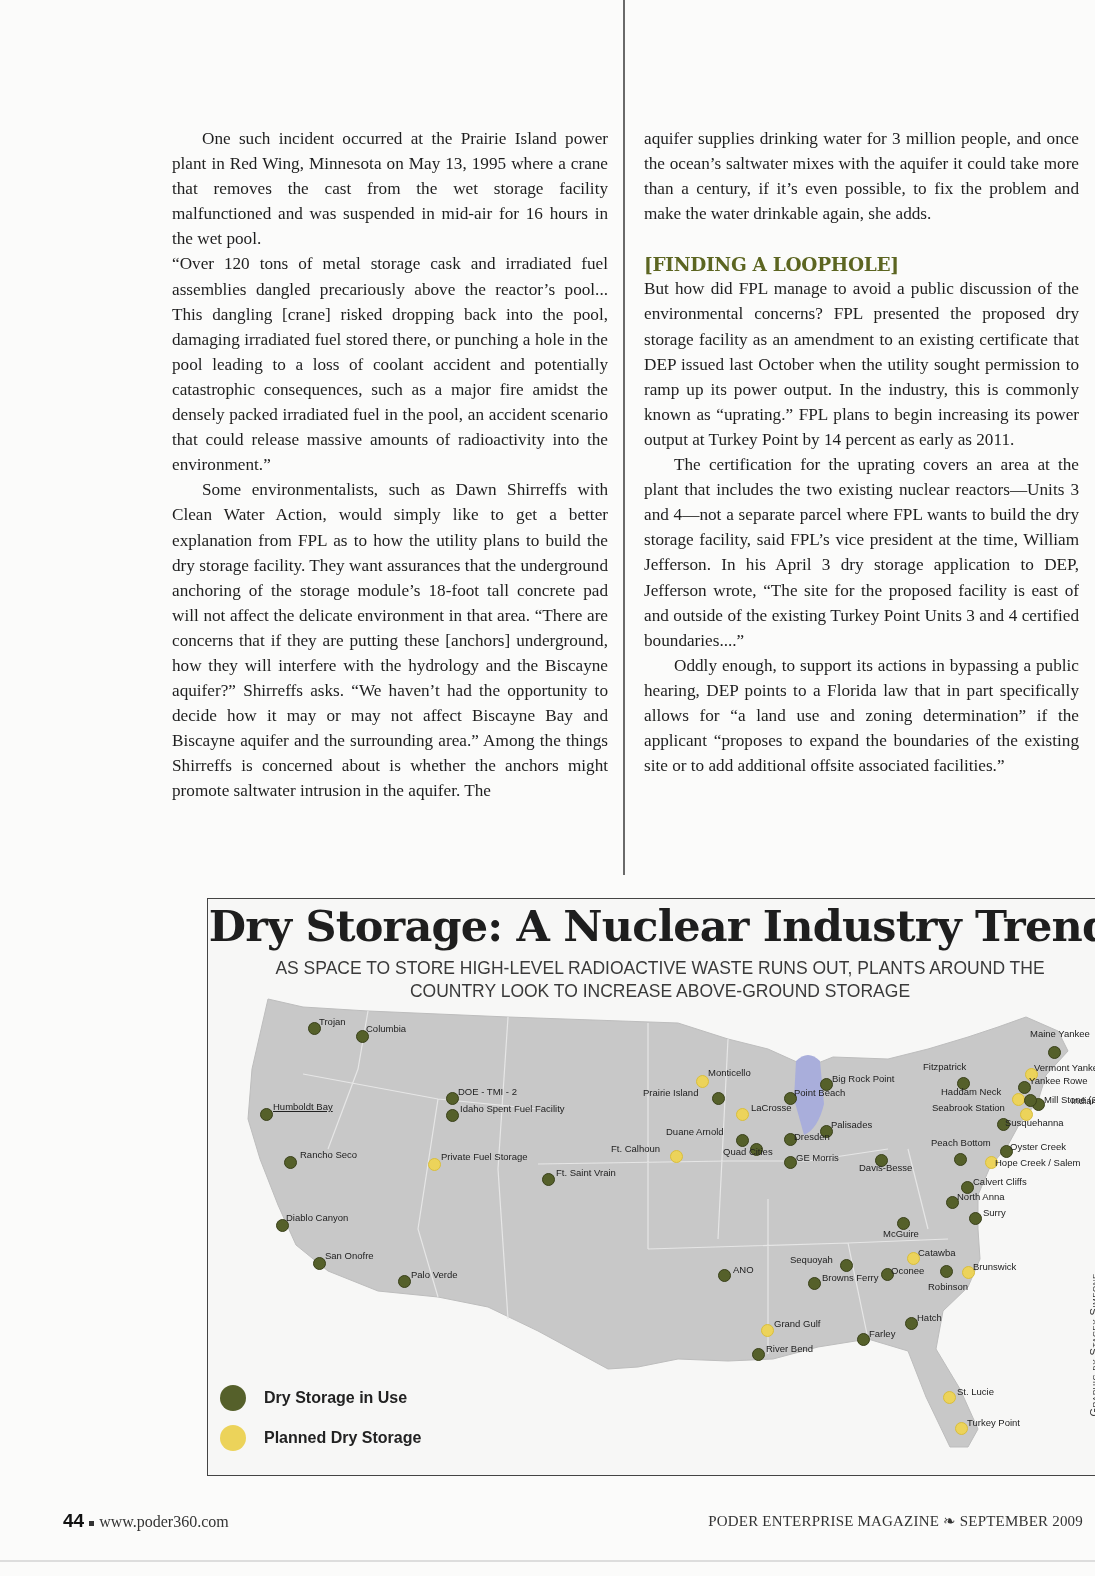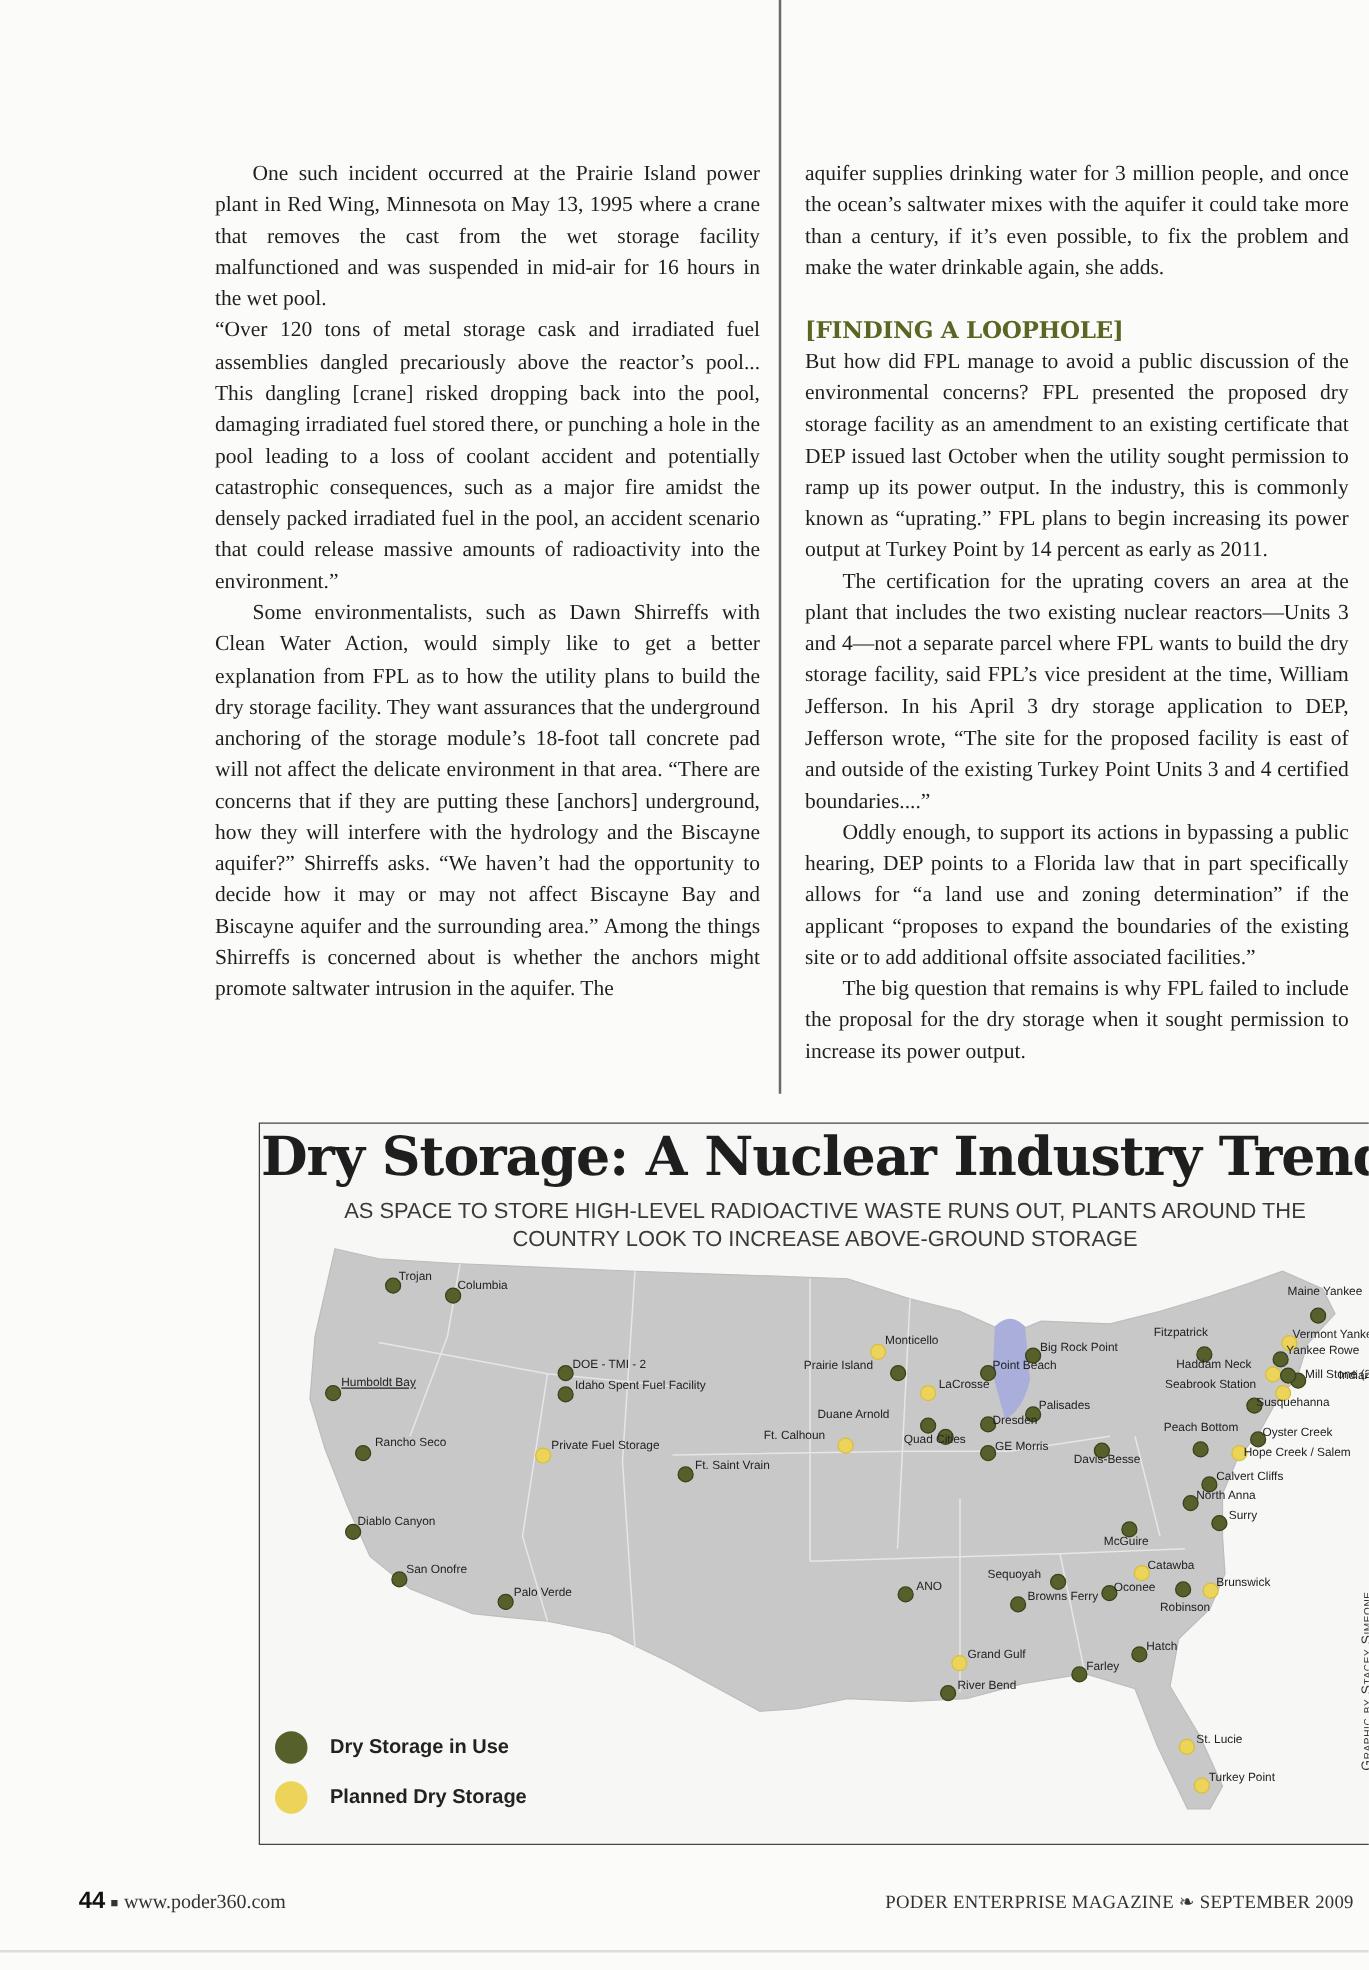--- a/index.html
+++ b/index.html
@@ -44,21 +44,20 @@
   <p>“Over 120 tons of metal storage cask and irradiated fuel assemblies dangled precariously above the reactor’s pool... This dangling [crane] risked dropping back into the pool, damaging irradiated fuel stored there, or punching a hole in the pool leading to a loss of coolant accident and potentially catastrophic consequences, such as a major fire amidst the densely packed irradiated fuel in the pool, an accident scenario that could release massive amounts of radioactivity into the environment.”</p>
   <p class="ind">Some environmentalists, such as Dawn Shirreffs with Clean Water Action, would simply like to get a better explanation from FPL as to how the utility plans to build the dry storage facility. They want assurances that the underground anchoring of the storage module’s 18-foot tall concrete pad will not affect the delicate environment in that area. “There are concerns that if they are putting these [anchors] underground, how they will interfere with the hydrology and the Biscayne aquifer?” Shirreffs asks. “We haven’t had the opportunity to decide how it may or may not affect Biscayne Bay and Biscayne aquifer and the surrounding area.” Among the things Shirreffs is concerned about is whether the anchors might promote saltwater intrusion in the aquifer. The</p>
 </div>
 
 <div class="col" id="col-right">
   <p>aquifer supplies drinking water for 3 million people, and once the ocean’s saltwater mixes with the aquifer it could take more than a century, if it’s even possible, to fix the problem and make the water drinkable again, she adds.</p>
   <div class="subhead" style="margin-top:28px">[FINDING A LOOPHOLE]</div>
   <p>But how did FPL manage to avoid a public discussion of the environmental concerns? FPL presented the proposed dry storage facility as an amendment to an existing certificate that DEP issued last October when the utility sought permission to ramp up its power output. In the industry, this is commonly known as “uprating.” FPL plans to begin increasing its power output at Turkey Point by 14 percent as early as 2011.</p>
   <p class="ind">The certification for the uprating covers an area at the plant that includes the two existing nuclear reactors—Units 3 and 4—not a separate parcel where FPL wants to build the dry storage facility, said FPL’s vice president at the time, William Jefferson. In his April 3 dry storage application to DEP, Jefferson wrote, “The site for the proposed facility is east of and outside of the existing Turkey Point Units 3 and 4 certified boundaries....”</p>
   <p class="ind">Oddly enough, to support its actions in bypassing a public hearing, DEP points to a Florida law that in part specifically allows for “a land use and zoning determination” if the applicant “proposes to expand the boundaries of the existing site or to add additional offsite associated facilities.”</p>
-  <p class="ind">The big question that remains is why FPL failed to include the proposal for the dry storage when it sought permission to increase its power output.</p>
 </div>
 
 <div id="graphic">
   <svg id="map-svg" width="904" height="576">
     <path d="M60,100 L95,108 L160,112 L300,118 L470,124 L520,140 L560,150 L600,168 L625,158 L680,160 L720,150 L760,138 L790,128 L818,118 L850,132 L860,152 L838,176 L830,202 L812,224 L800,246 L782,268 L770,296 L770,330 L772,360 L760,388 L735,412 L728,450 L752,490 L770,530 L760,548 L742,548 L718,498 L700,452 L660,440 L610,448 L565,460 L520,462 L470,460 L430,468 L400,470 L330,432 L280,408 L230,398 L170,392 L120,372 L88,346 L70,306 L52,260 L40,220 L44,170 Z" fill="#c8c8c8" stroke="#bdbdbd" stroke-width="1"></path>
     <path d="M588,162 Q600,150 612,162 L616,205 Q610,230 596,236 L586,200 Z" fill="#a9aedb"></path>
     <g stroke="#e6e6e6" stroke-width="1.2" fill="none">
       <path d="M160,112 L150,170 L120,250 M95,175 L230,200 L330,210 M300,118 L290,270 L300,420 M230,200 L210,330 L230,398 M440,124 L440,350 M520,140 L510,340 M330,265 L520,262 L600,262 L680,250 M440,350 L640,344 L740,340 M560,300 L560,455 M640,344 L660,440 M700,250 L720,330"></path>
     </g>
   </svg>
@@ -89,21 +88,21 @@
       <div class="lbl" style="left: 117px; top: 351px;">San Onofre</div>
       <div class="dot use" style="left: 190px; top: 376px;"></div>
       <div class="lbl" style="left: 203px; top: 370px;">Palo Verde</div>
       <div class="dot plan" style="left: 488px; top: 176px;"></div>
       <div class="lbl" style="left: 500px; top: 168px;">Monticello</div>
       <div class="dot use" style="left: 504px; top: 193px;"></div>
       <div class="lbl" style="left: 435px; top: 188px;">Prairie Island</div>
       <div class="dot plan" style="left: 528px; top: 209px;"></div>
       <div class="lbl" style="left: 543px; top: 203px;">LaCrosse</div>
       <div class="dot use" style="left: 528px; top: 235px;"></div>
-      <div class="lbl" style="left: 446px; top: 227px;">Duane Arnold</div>
+      <div class="lbl" style="left: 458px; top: 227px;">Duane Arnold</div>
       <div class="dot use" style="left: 542px; top: 244px;"></div>
       <div class="lbl" style="left: 515px; top: 247px;">Quad Cities</div>
       <div class="dot plan" style="left: 462px; top: 251px;"></div>
       <div class="lbl" style="left: 403px; top: 244px;">Ft. Calhoun</div>
       <div class="dot use" style="left: 576px; top: 193px;"></div>
       <div class="lbl" style="left: 586px; top: 188px;">Point Beach</div>
       <div class="dot use" style="left: 612px; top: 179px;"></div>
       <div class="lbl" style="left: 624px; top: 174px;">Big Rock Point</div>
       <div class="dot use" style="left: 612px; top: 226px;"></div>
       <div class="lbl" style="left: 623px; top: 220px;">Palisades</div>

